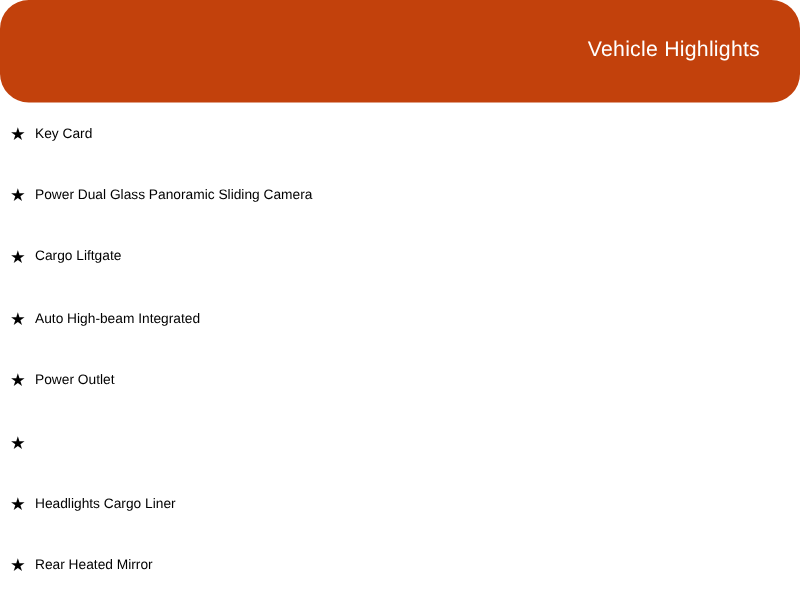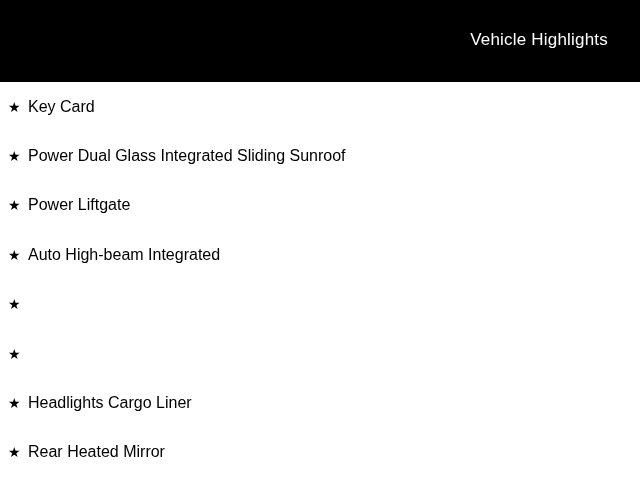--- a/index.html
+++ b/index.html
@@ -18,22 +18,23 @@
     width: 640px;
     height: 480px;
     background: #ffffff;
   }
   .header-bar {
     position: absolute;
     top: 0;
     left: 0;
     width: 640px;
     height: 82px;
-    background: #000000;
+    background: #c2410c;
     box-sizing: border-box;
+    border-radius: 23px;
   }
   .header-title {
     position: absolute;
     right: 32px;
     top: 30px;
     color: #ffffff;
     font-size: 17px;
     line-height: 20px;
     letter-spacing: 0.2px;
     white-space: nowrap;
@@ -58,53 +59,54 @@
     flex: 0 0 auto;
     width: 20px;
     color: #000000;
     font-size: 14px;
     line-height: 14px;
     text-align: left;
   }
   .item-label {
     flex: 1 1 auto;
     color: #000000;
-    font-size: 16px;
+    font-size: 11px;
     line-height: 20px;
     white-space: nowrap;
   }
 </style>
 </head>
 <body>
 
 <div class="page">
 
   <div class="header-bar">
     <div class="header-title">Vehicle Highlights</div>
   </div>
 
   <ul class="highlights-list">
     <li class="highlight-item">
       <span class="bullet-star">★</span>
       <span class="item-label">Key Card</span>
     </li>
     <li class="highlight-item">
       <span class="bullet-star">★</span>
-      <span class="item-label">Power Dual Glass Integrated Sliding Sunroof</span>
+      <span class="item-label">Power Dual Glass Panoramic Sliding Camera</span>
     </li>
     <li class="highlight-item">
       <span class="bullet-star">★</span>
-      <span class="item-label">Power Liftgate</span>
+      <span class="item-label">Cargo Liftgate</span>
     </li>
     <li class="highlight-item">
       <span class="bullet-star">★</span>
       <span class="item-label">Auto High-beam Integrated</span>
     </li>
     <li class="highlight-item">
       <span class="bullet-star">★</span>
+      <span class="item-label">Power Outlet</span>
     </li>
     <li class="highlight-item">
       <span class="bullet-star">★</span>
     </li>
     <li class="highlight-item">
       <span class="bullet-star">★</span>
       <span class="item-label">Headlights Cargo Liner</span>
     </li>
     <li class="highlight-item">
       <span class="bullet-star">★</span>

